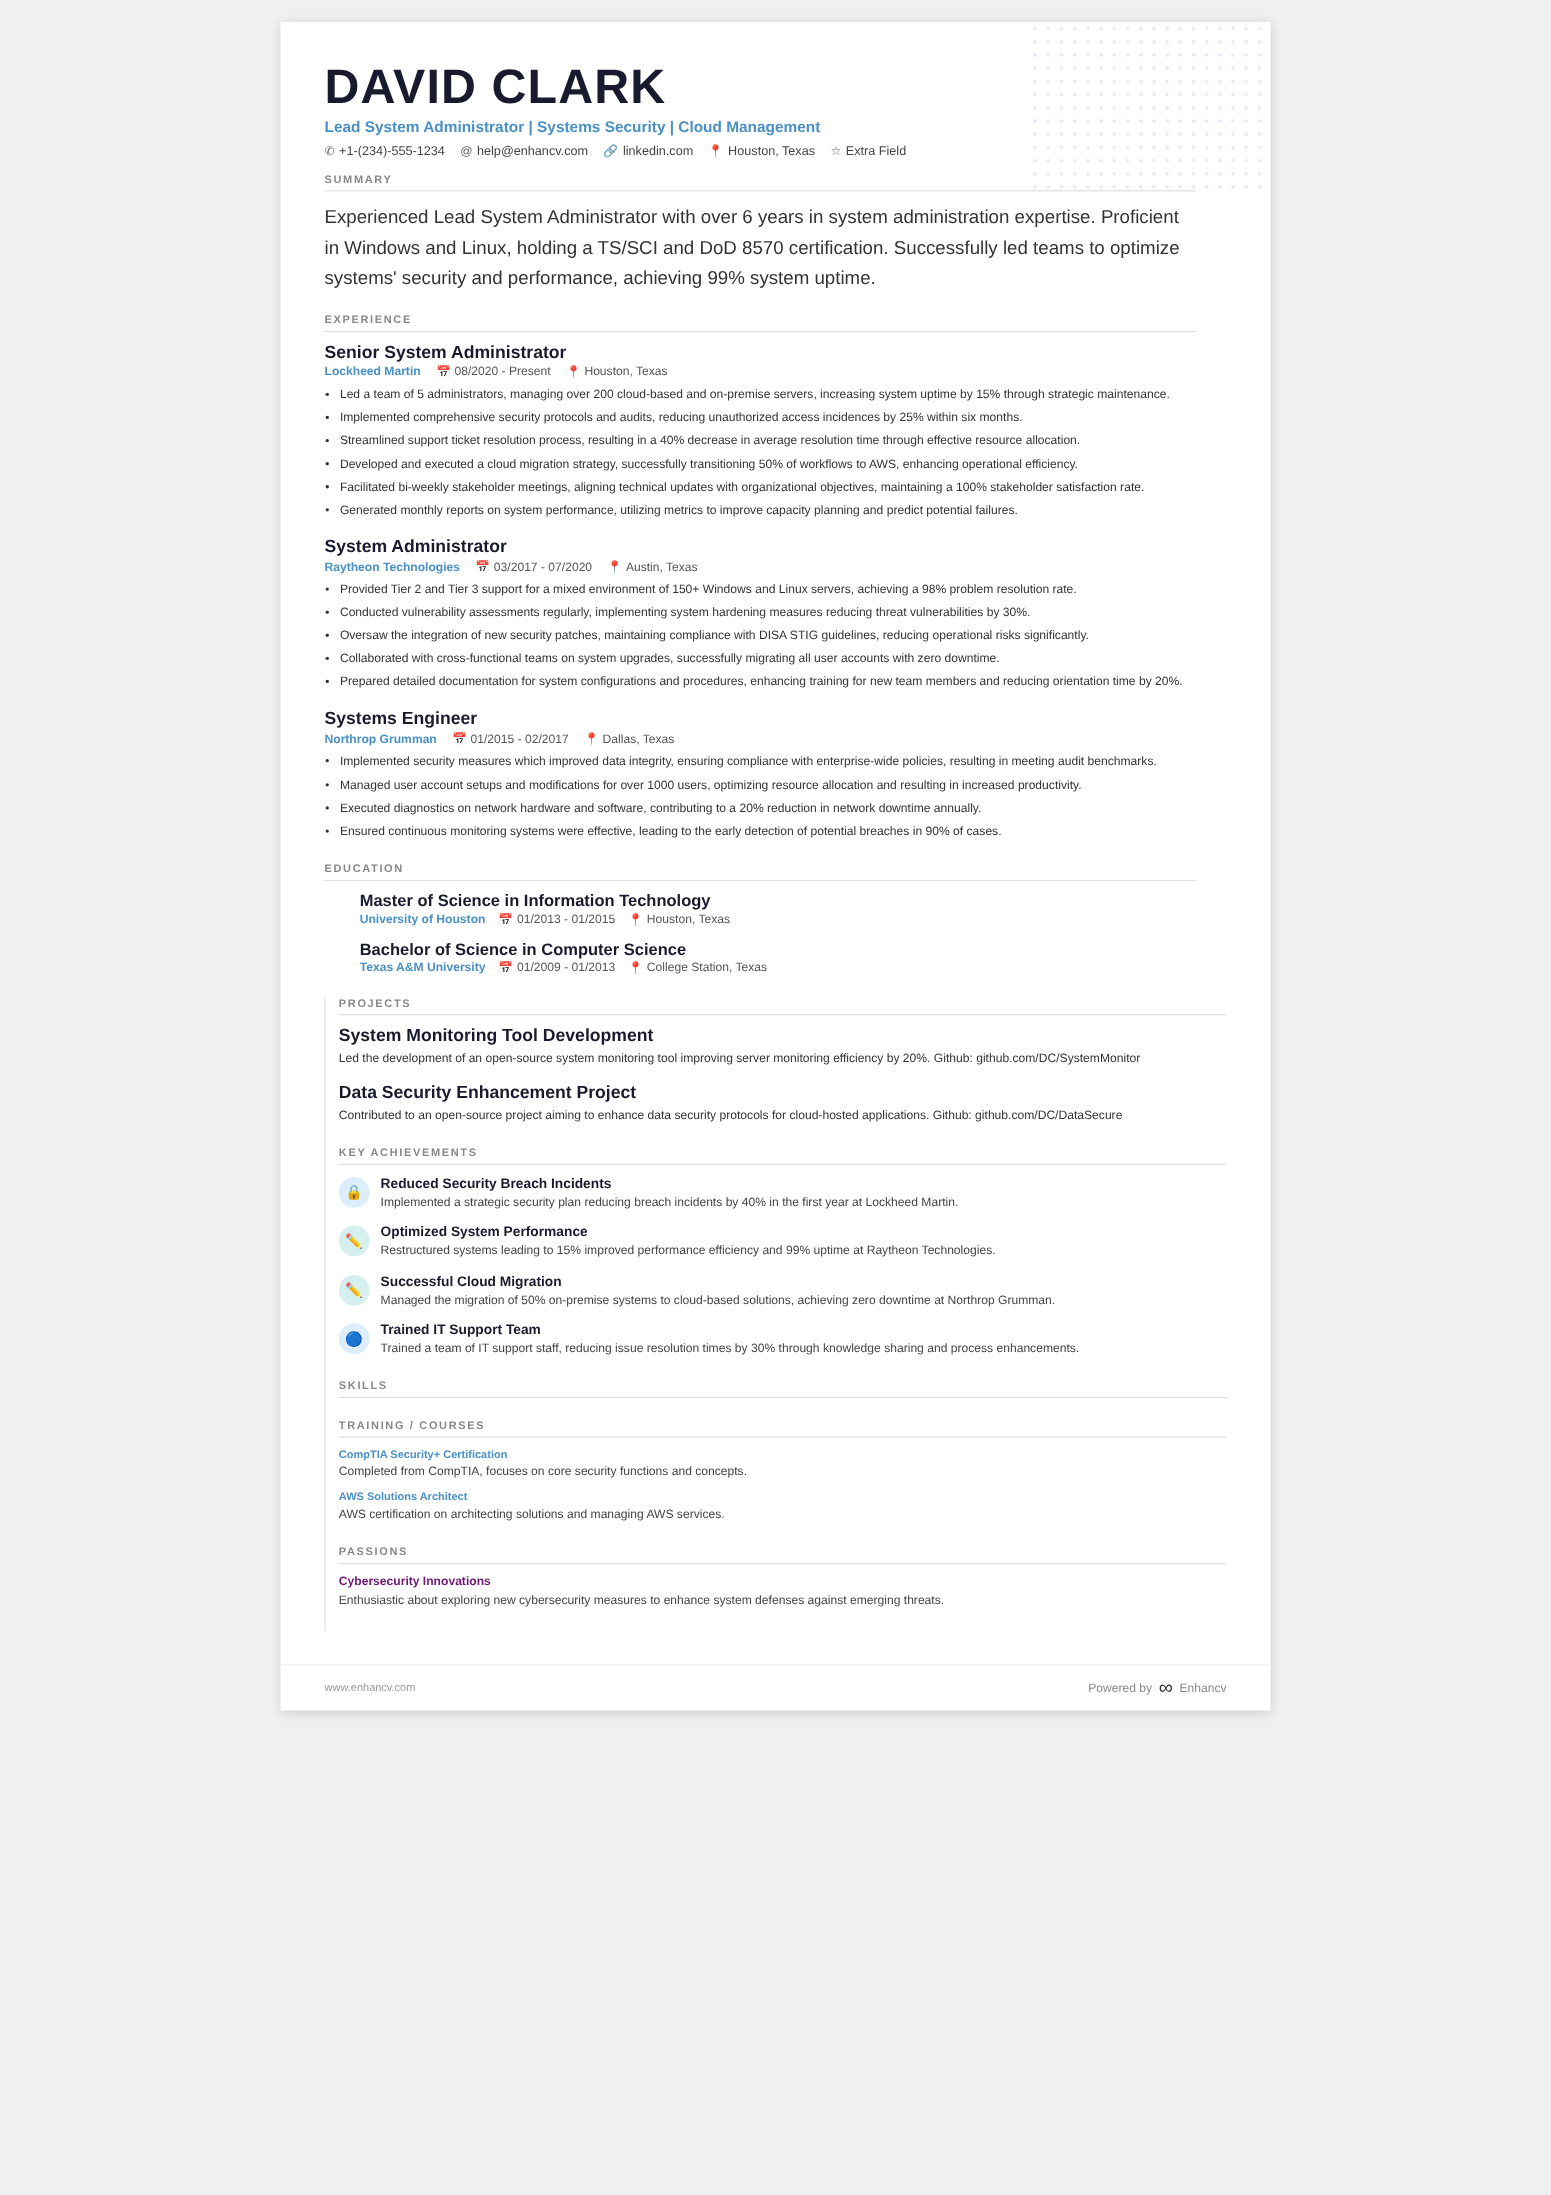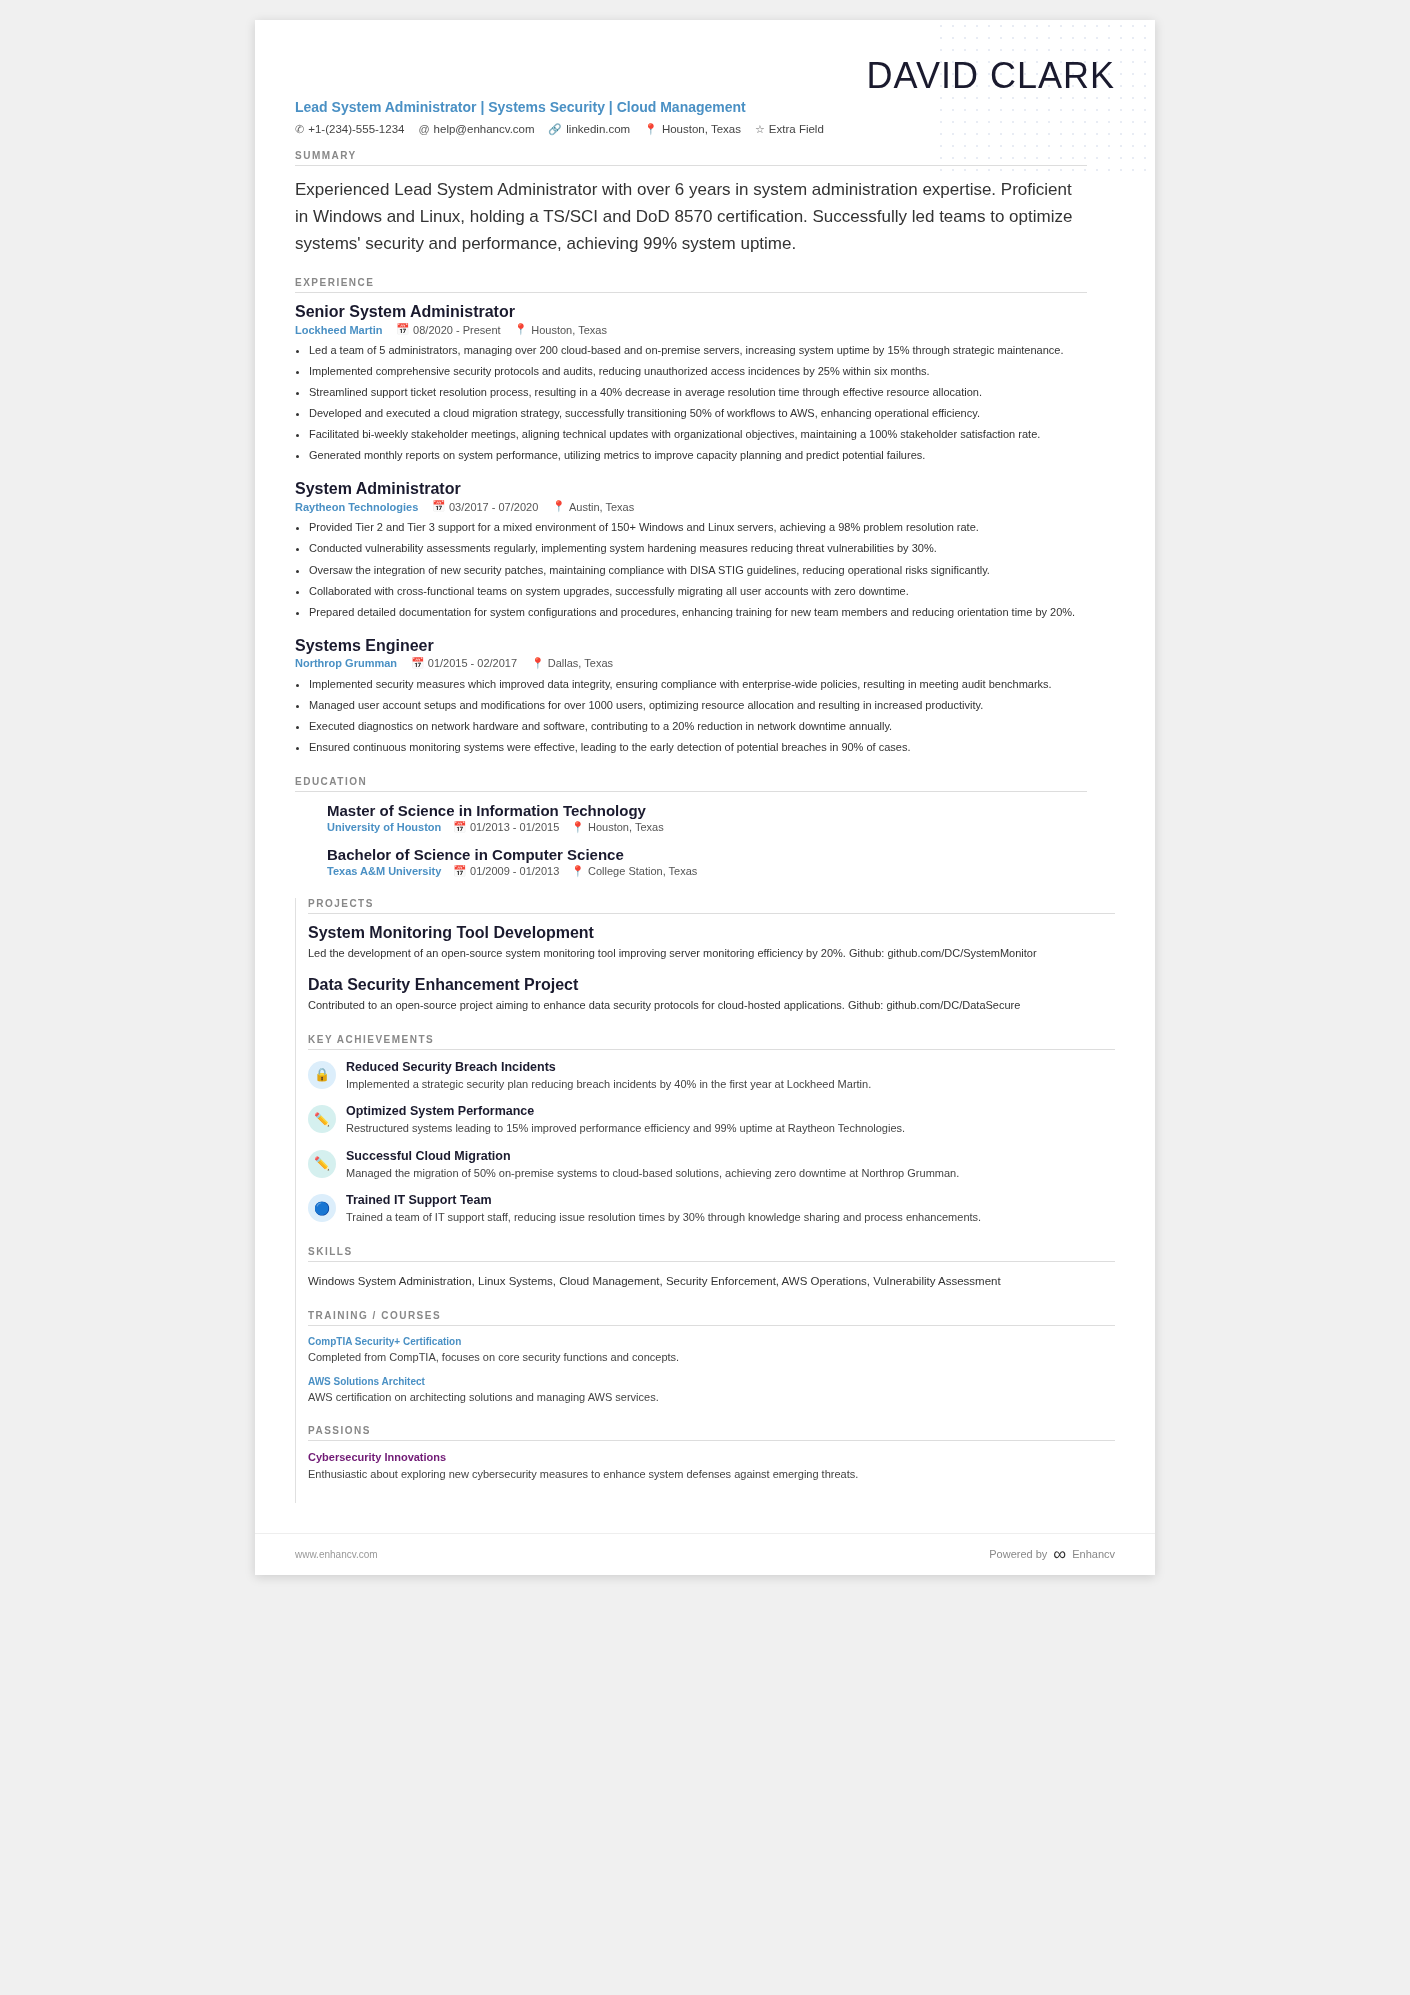--- a/index.html
+++ b/index.html
@@ -29,26 +29,25 @@
       z-index: 0;
     }
     .resume-inner {
       position: relative;
       z-index: 1;
       padding: 36px 40px 30px 40px;
     }
     
     .header { margin-bottom: 14px; }
     .name {
-      font-size: 36px;
-      font-weight: 400;
+      font-size: 44px;
+      font-weight: 700;
       color: #1a1a2e;
       letter-spacing: 1px;
       line-height: 1.1;
-      text-align: right;
     }
     .tagline {
       font-size: 14px;
       color: #4a90c4;
       font-weight: 600;
       margin-top: 3px;
     }
     .contact-row {
       display: flex;
       flex-wrap: wrap;
@@ -429,21 +428,20 @@
             <div class="achievement-icon icon-blue">🔵</div>
             <div class="achievement-content">
               <div class="achievement-title">Trained IT Support Team</div>
               <div class="achievement-desc">Trained a team of IT support staff, reducing issue resolution times by 30% through knowledge sharing and process enhancements.</div>
             </div>
           </div>
         </div>
 
         <div class="section">
           <div class="section-title">SKILLS</div>
-          <div class="skills-text">Windows System Administration, Linux Systems, Cloud Management, Security Enforcement, AWS Operations, Vulnerability Assessment</div>
         </div>
 
         <div class="section">
           <div class="section-title">TRAINING / COURSES</div>
           <div class="training-item">
             <div class="training-title">CompTIA Security+ Certification</div>
             <div class="training-desc">Completed from CompTIA, focuses on core security functions and concepts.</div>
           </div>
           <div class="training-item">
             <div class="training-title">AWS Solutions Architect</div>

